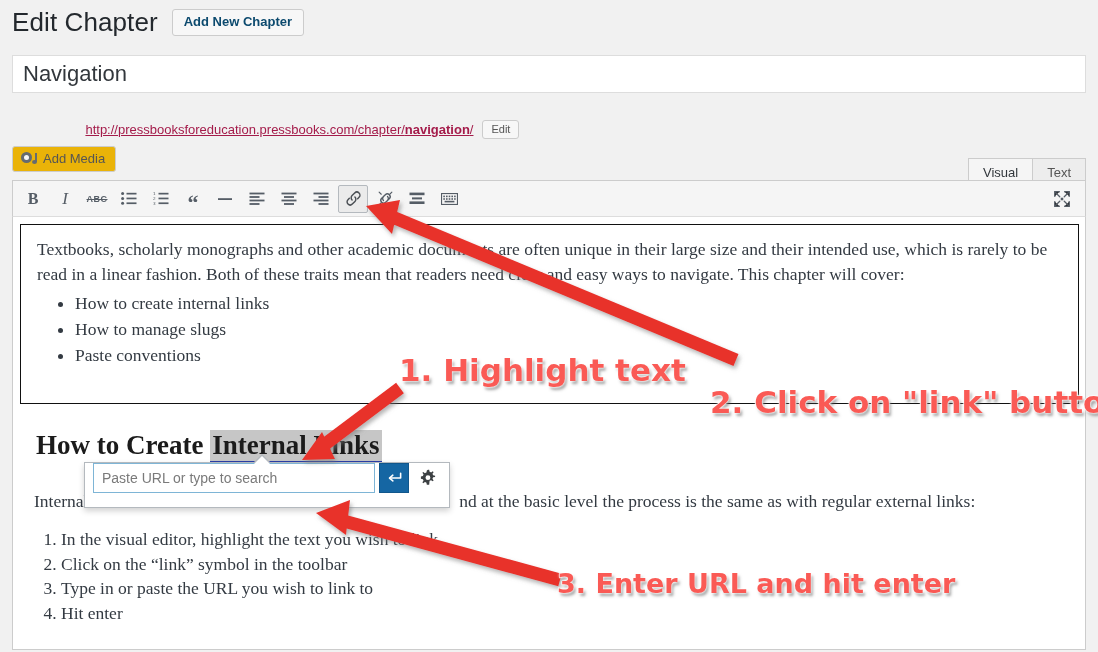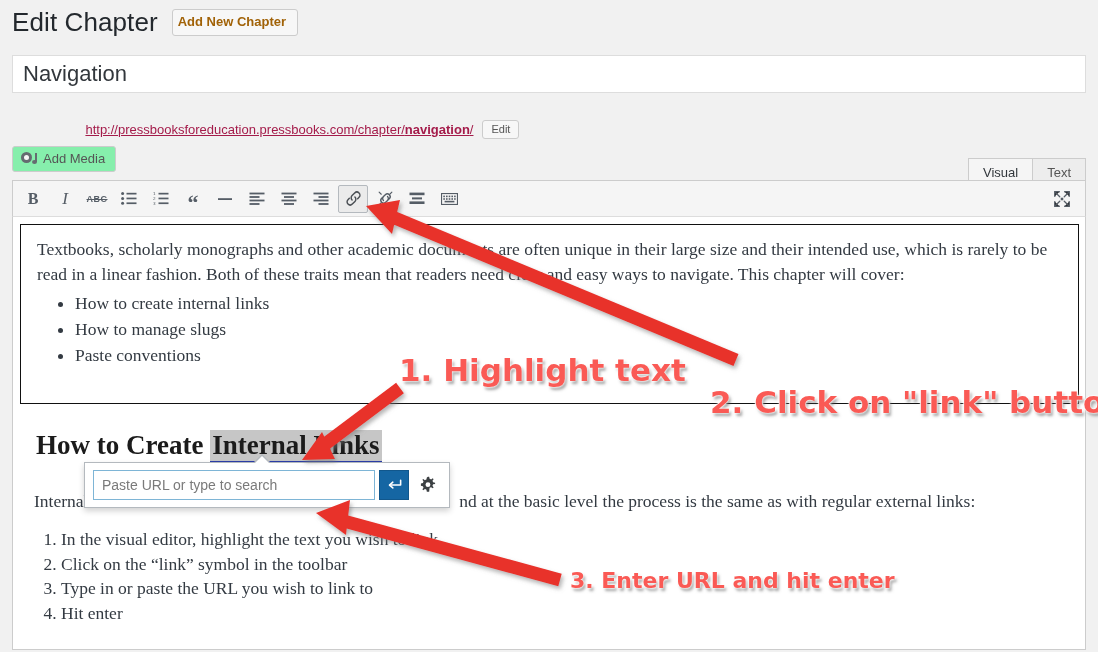--- a/index.html
+++ b/index.html
@@ -21,25 +21,25 @@
     position: absolute; left: 12px; top: 4px;
     display: flex; align-items: center; gap: 14px;
   }
   .page-title {
     font-size: 26px; font-weight: 400; color: #23282d;
     line-height: 36px; letter-spacing: .1px;
   }
   .add-new-btn {
     display: inline-block;
     font-size: 13px; font-weight: bold;
-    color: #a16207;
+    color: #0c4a6e;
     background: #f7f7f7;
     border: 1px solid #cccccc;
     border-radius: 3px;
-    padding: 4px 11px 5px 5px;
+    padding: 4px 11px 5px 11px;
     line-height: 16px;
     cursor: pointer;
   }
 
   
   .title-field {
     position: absolute; left: 12px; top: 55px;
     width: 1074px; height: 38px;
     background: #ffffff;
     border: 1px solid #ddd;
@@ -78,21 +78,21 @@
     position: absolute; left: 12px; top: 138px;
     width: 1074px; height: 514px;
   }
   .media-row {
     position: relative;
     height: 42px;
     display: flex; align-items: center;
   }
   .add-media-btn {
     display: inline-flex; align-items: center; gap: 6px;
-    background: #86efac;
+    background: #eab308;
     border: 1px solid #ccc;
     border-radius: 3px;
     padding: 4px 10px 5px 8px;
     font-size: 13px; color: #555;
     cursor: pointer;
   }
   .media-icon { display: inline-block; width: 16px; height: 15px; position: relative; }
   .media-icon .mcircle {
     position: absolute; left: 0; top: 1px;
     width: 11px; height: 11px; border-radius: 50%;
@@ -213,21 +213,21 @@
     font-family: "Liberation Serif", serif;
   }
 
   
   .link-dialog {
     position: absolute; left: 71px; top: 245px;
     width: 366px; height: 46px;
     background: #fff;
     border: 1px solid #b4b9be;
     box-shadow: 0 3px 6px rgba(0,0,0,.18);
-    display: flex; align-items: center;
+    display: flex; 
     padding: 0 8px;
     z-index: 5;
   }
   .link-dialog:before {
     content: ""; position: absolute;
     left: 168px; top: -9px;
     width: 0; height: 0;
     border-left: 9px solid transparent;
     border-right: 9px solid transparent;
     border-bottom: 9px solid #b4b9be;
@@ -276,21 +276,21 @@
     white-space: nowrap;
     z-index: 20;
     -webkit-text-stroke: 1.1px #ffffff;
     paint-order: stroke fill;
     text-shadow:
       0 0 2px #ffffff, 0 0 3px #ffffff,
       2px 3px 3px rgba(90,90,90,.55);
   }
   #anno1 { left: 399px; top: 352px; font-size: 31px; }
   #anno2 { left: 710px; top: 384px; font-size: 31px; }
-  #anno3 { left: 570px; top: 568px; font-size: 22px; }
+  #anno3 { left: 557px; top: 568px; font-size: 27px; }
 
   .arrow-layer {
     position: absolute; left: 0; top: 0;
     width: 1098px; height: 652px;
     pointer-events: none;
     z-index: 18;
   }
 </style>
 </head>
 <body>

